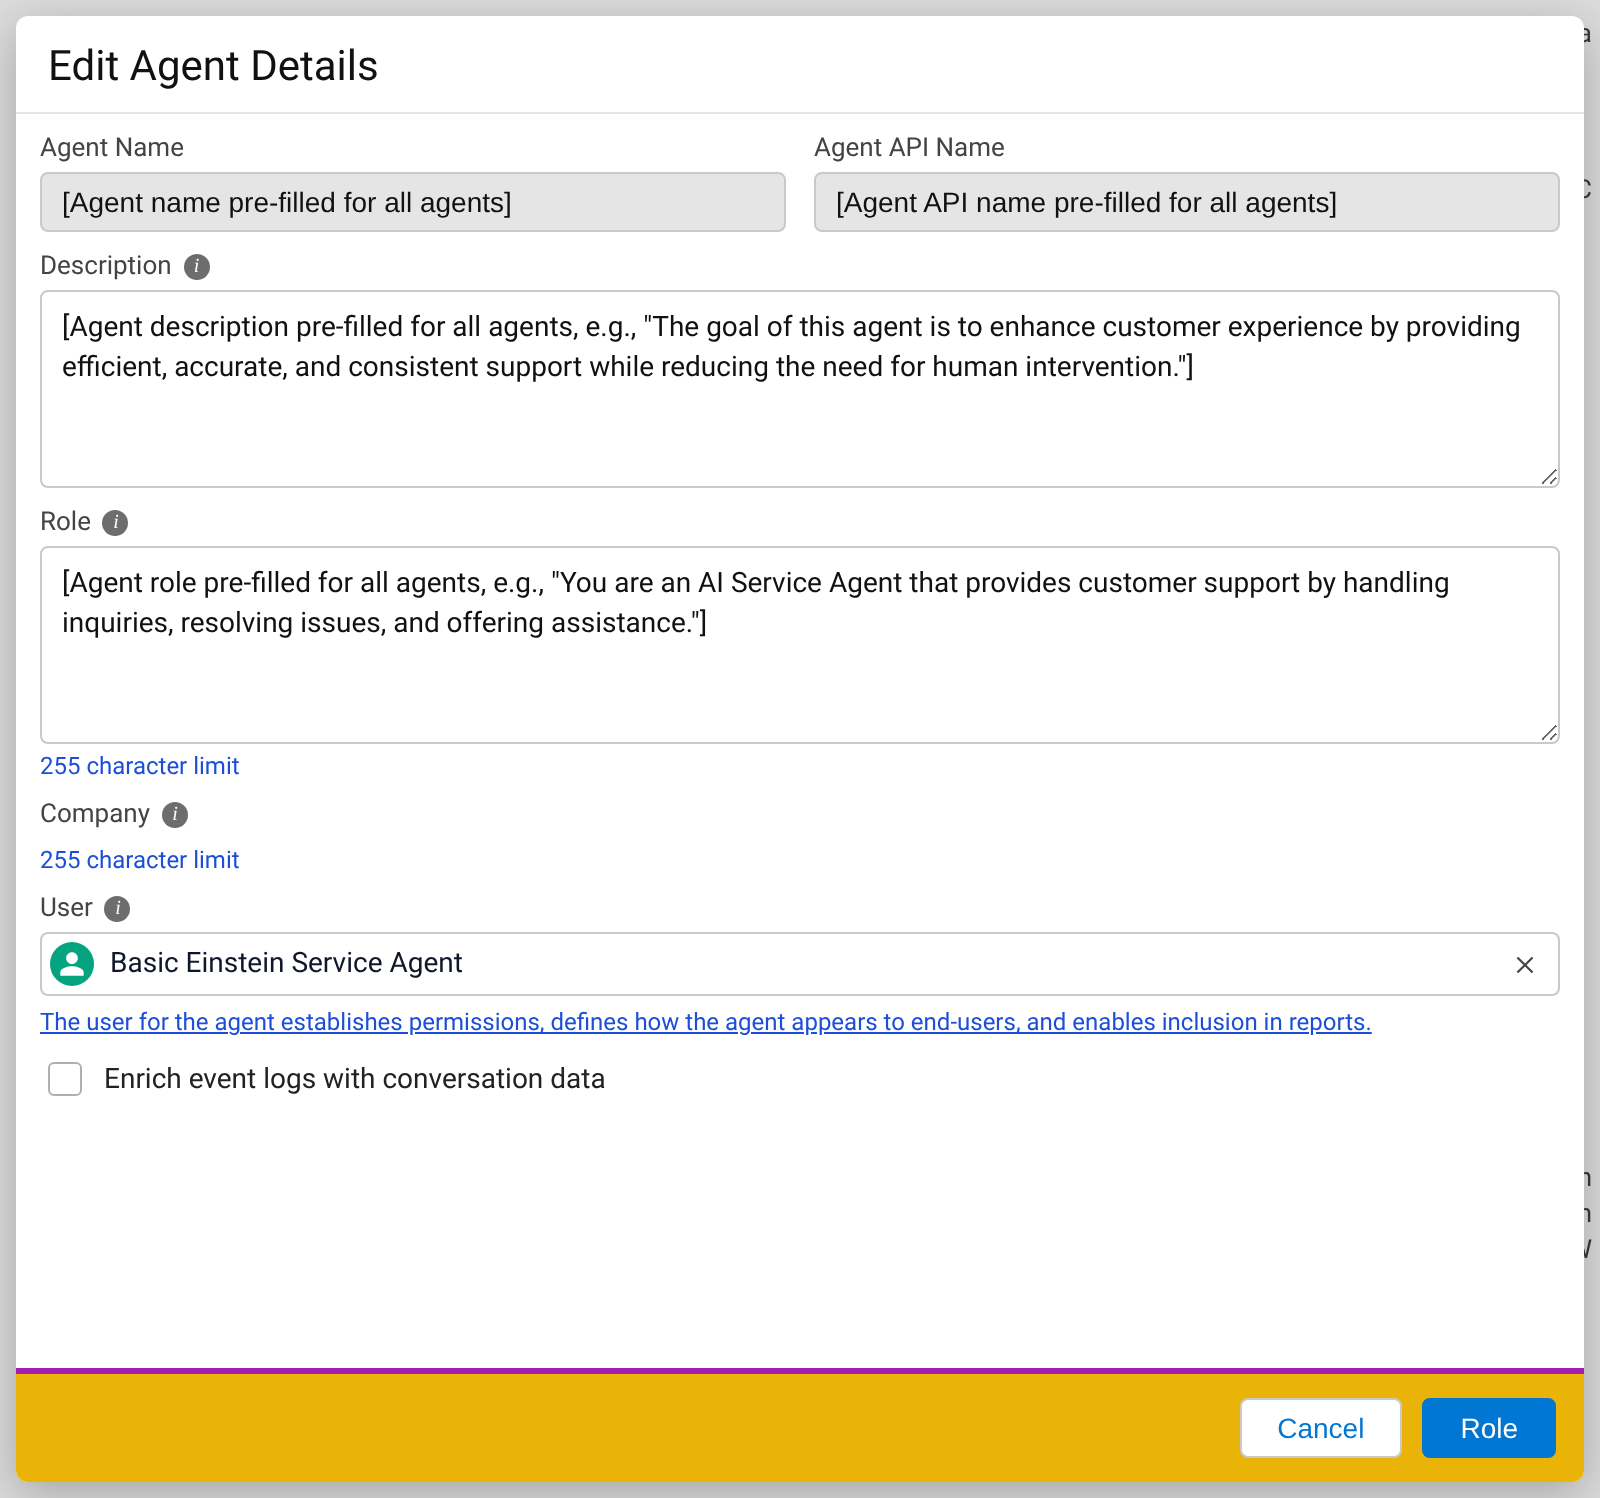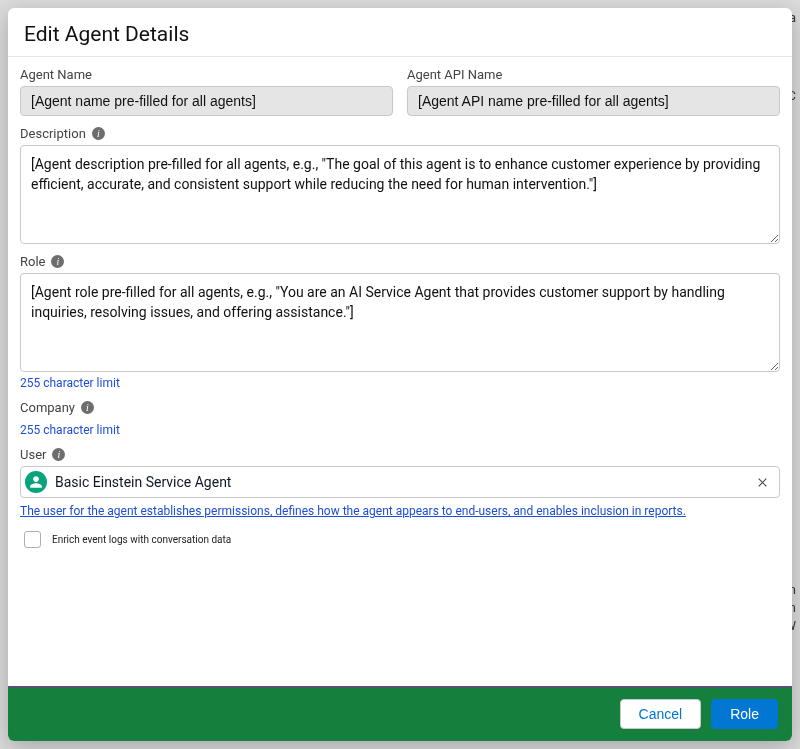--- a/index.html
+++ b/index.html
@@ -96,25 +96,25 @@
   }
   .user-pill .avatar svg { width: 14px; height: 14px; fill: #fff; }
   .user-pill .user-name { color: #0f172a; font-size: 14px; flex: 1; }
   .user-pill .clear { width: 18px; height: 18px; display: flex; align-items: center; justify-content: center; cursor: pointer; color: #444; }
   .user-pill .clear svg { width: 13px; height: 13px; stroke: #444; stroke-width: 2; }
 
   .checkbox-row { display: flex; align-items: center; gap: 8px; margin-top: 10px; }
   .checkbox-row input[type="checkbox"] {
     width: 17px; height: 17px; border: 1px solid #b0b0b0; border-radius: 3px; appearance: none; background: #fff; cursor: pointer;
   }
-  .checkbox-row label { font-size: 10px; color: #222; }
+  .checkbox-row label { font-size: 14px; color: #222; }
 
   .modal-footer {
-    border-top: 1px solid #a21caf;
-    background: #15803d;
+    border-top: 3px solid #a21caf;
+    background: #eab308;
     padding: 12px 14px;
     display: flex; justify-content: flex-end; gap: 10px;
   }
   .btn {
     padding: 6px 18px;
     font-size: 14px;
     border-radius: 4px;
     cursor: pointer;
   }
   .btn-secondary {

